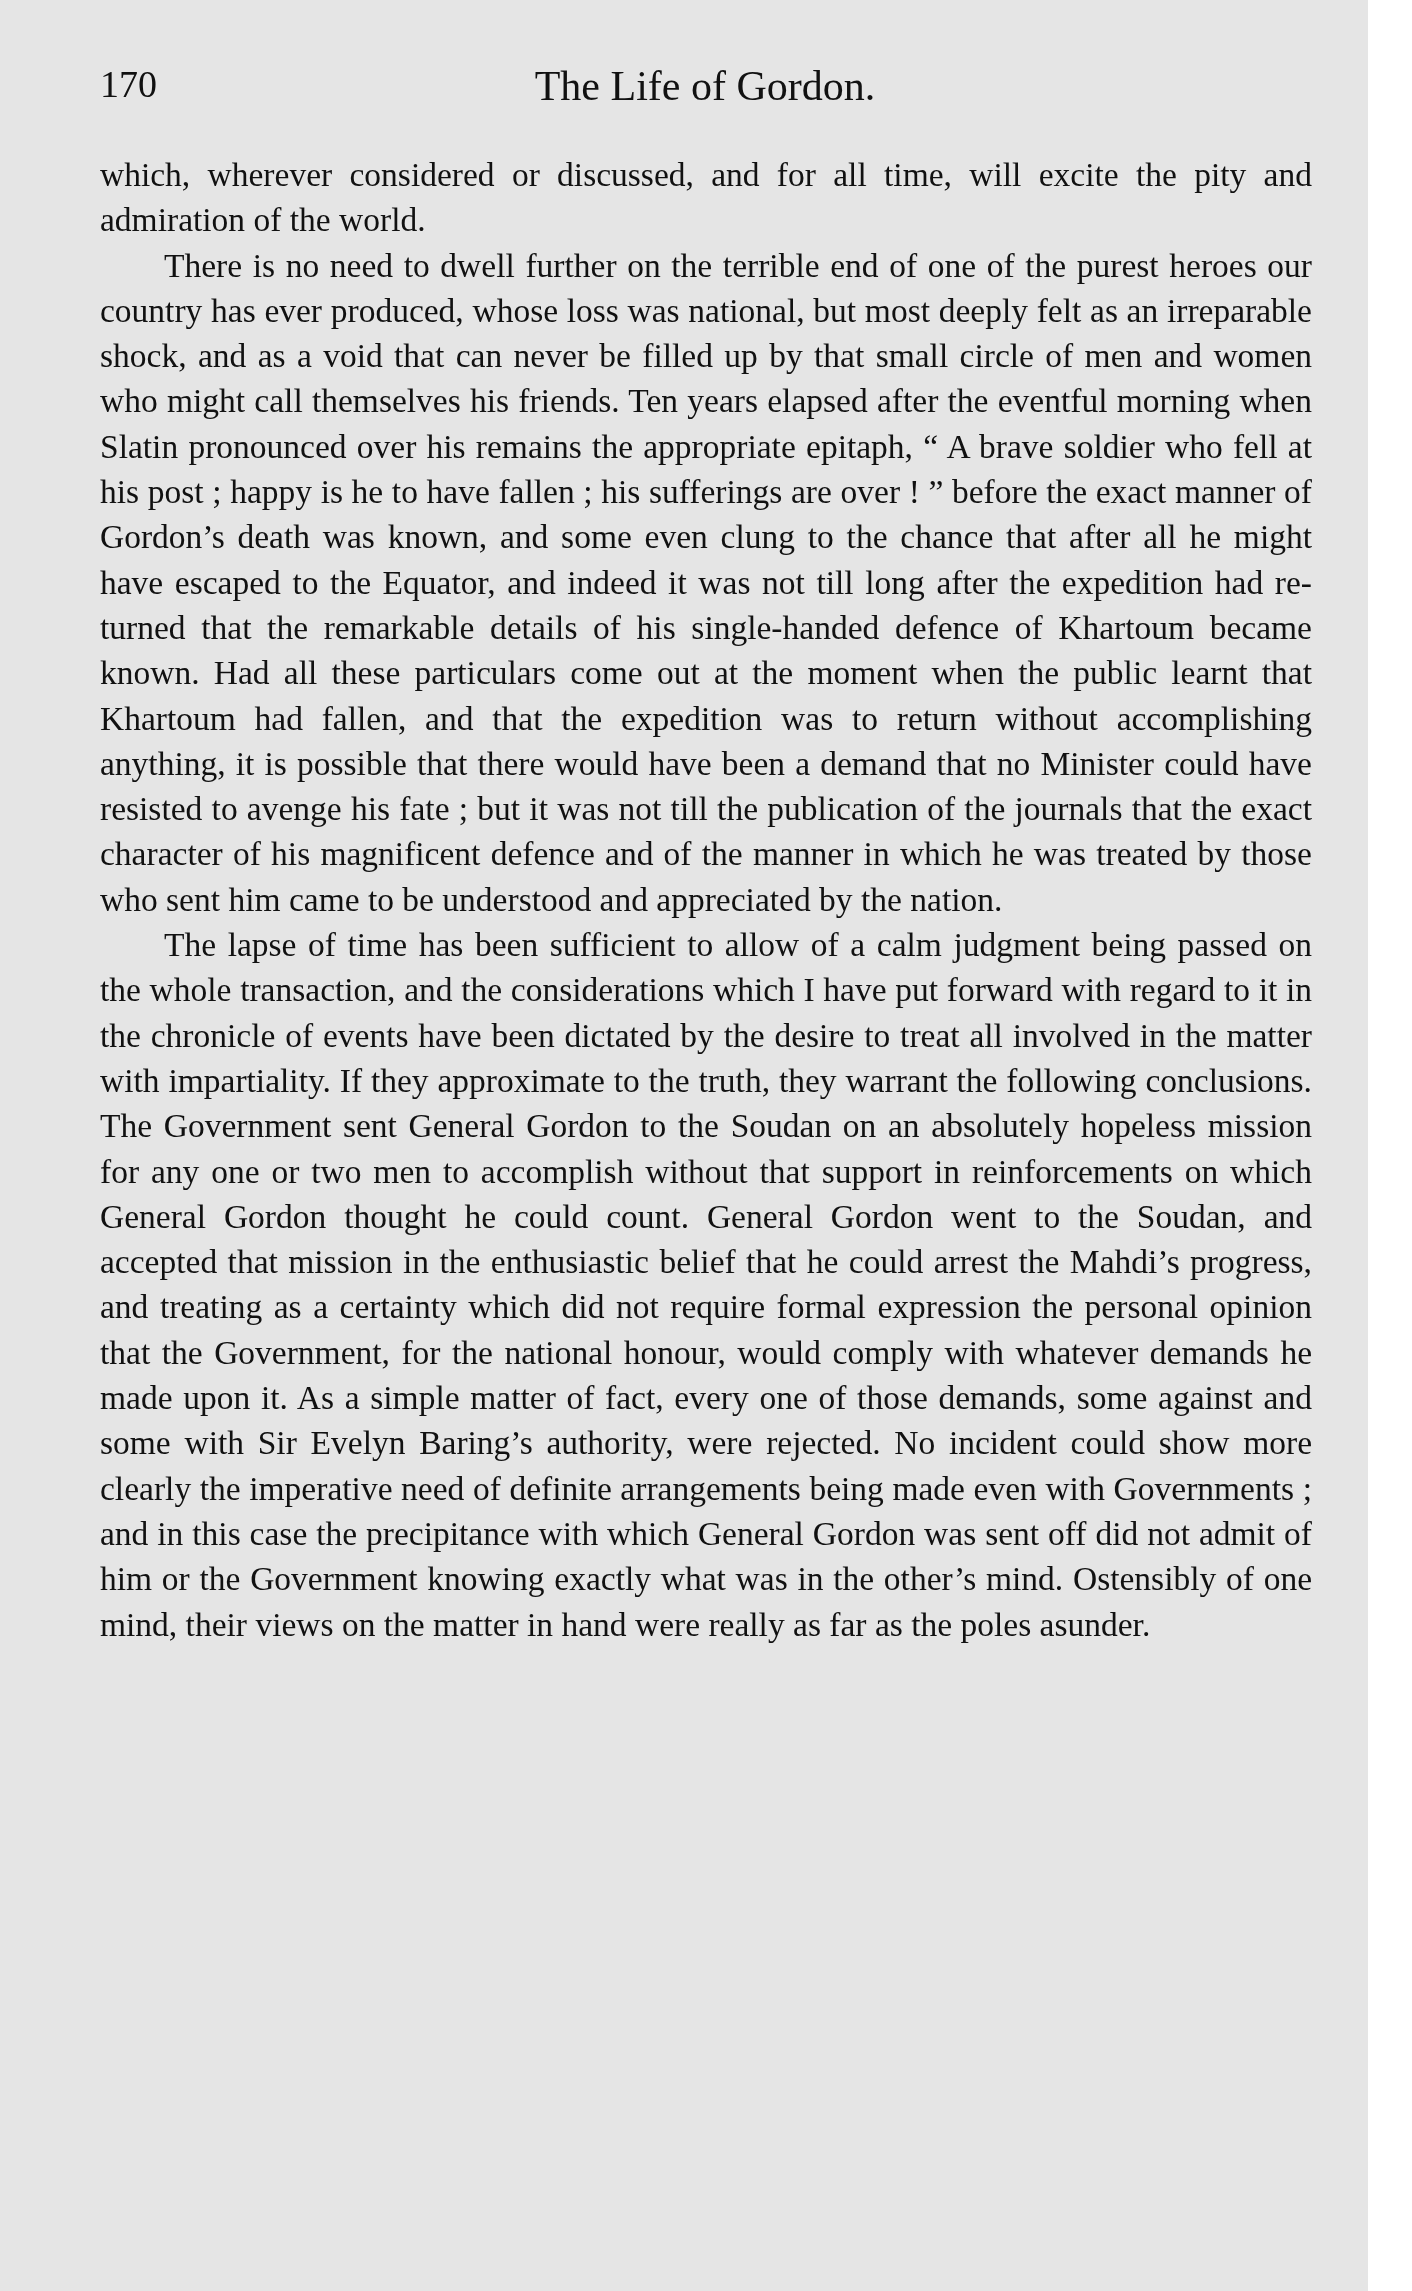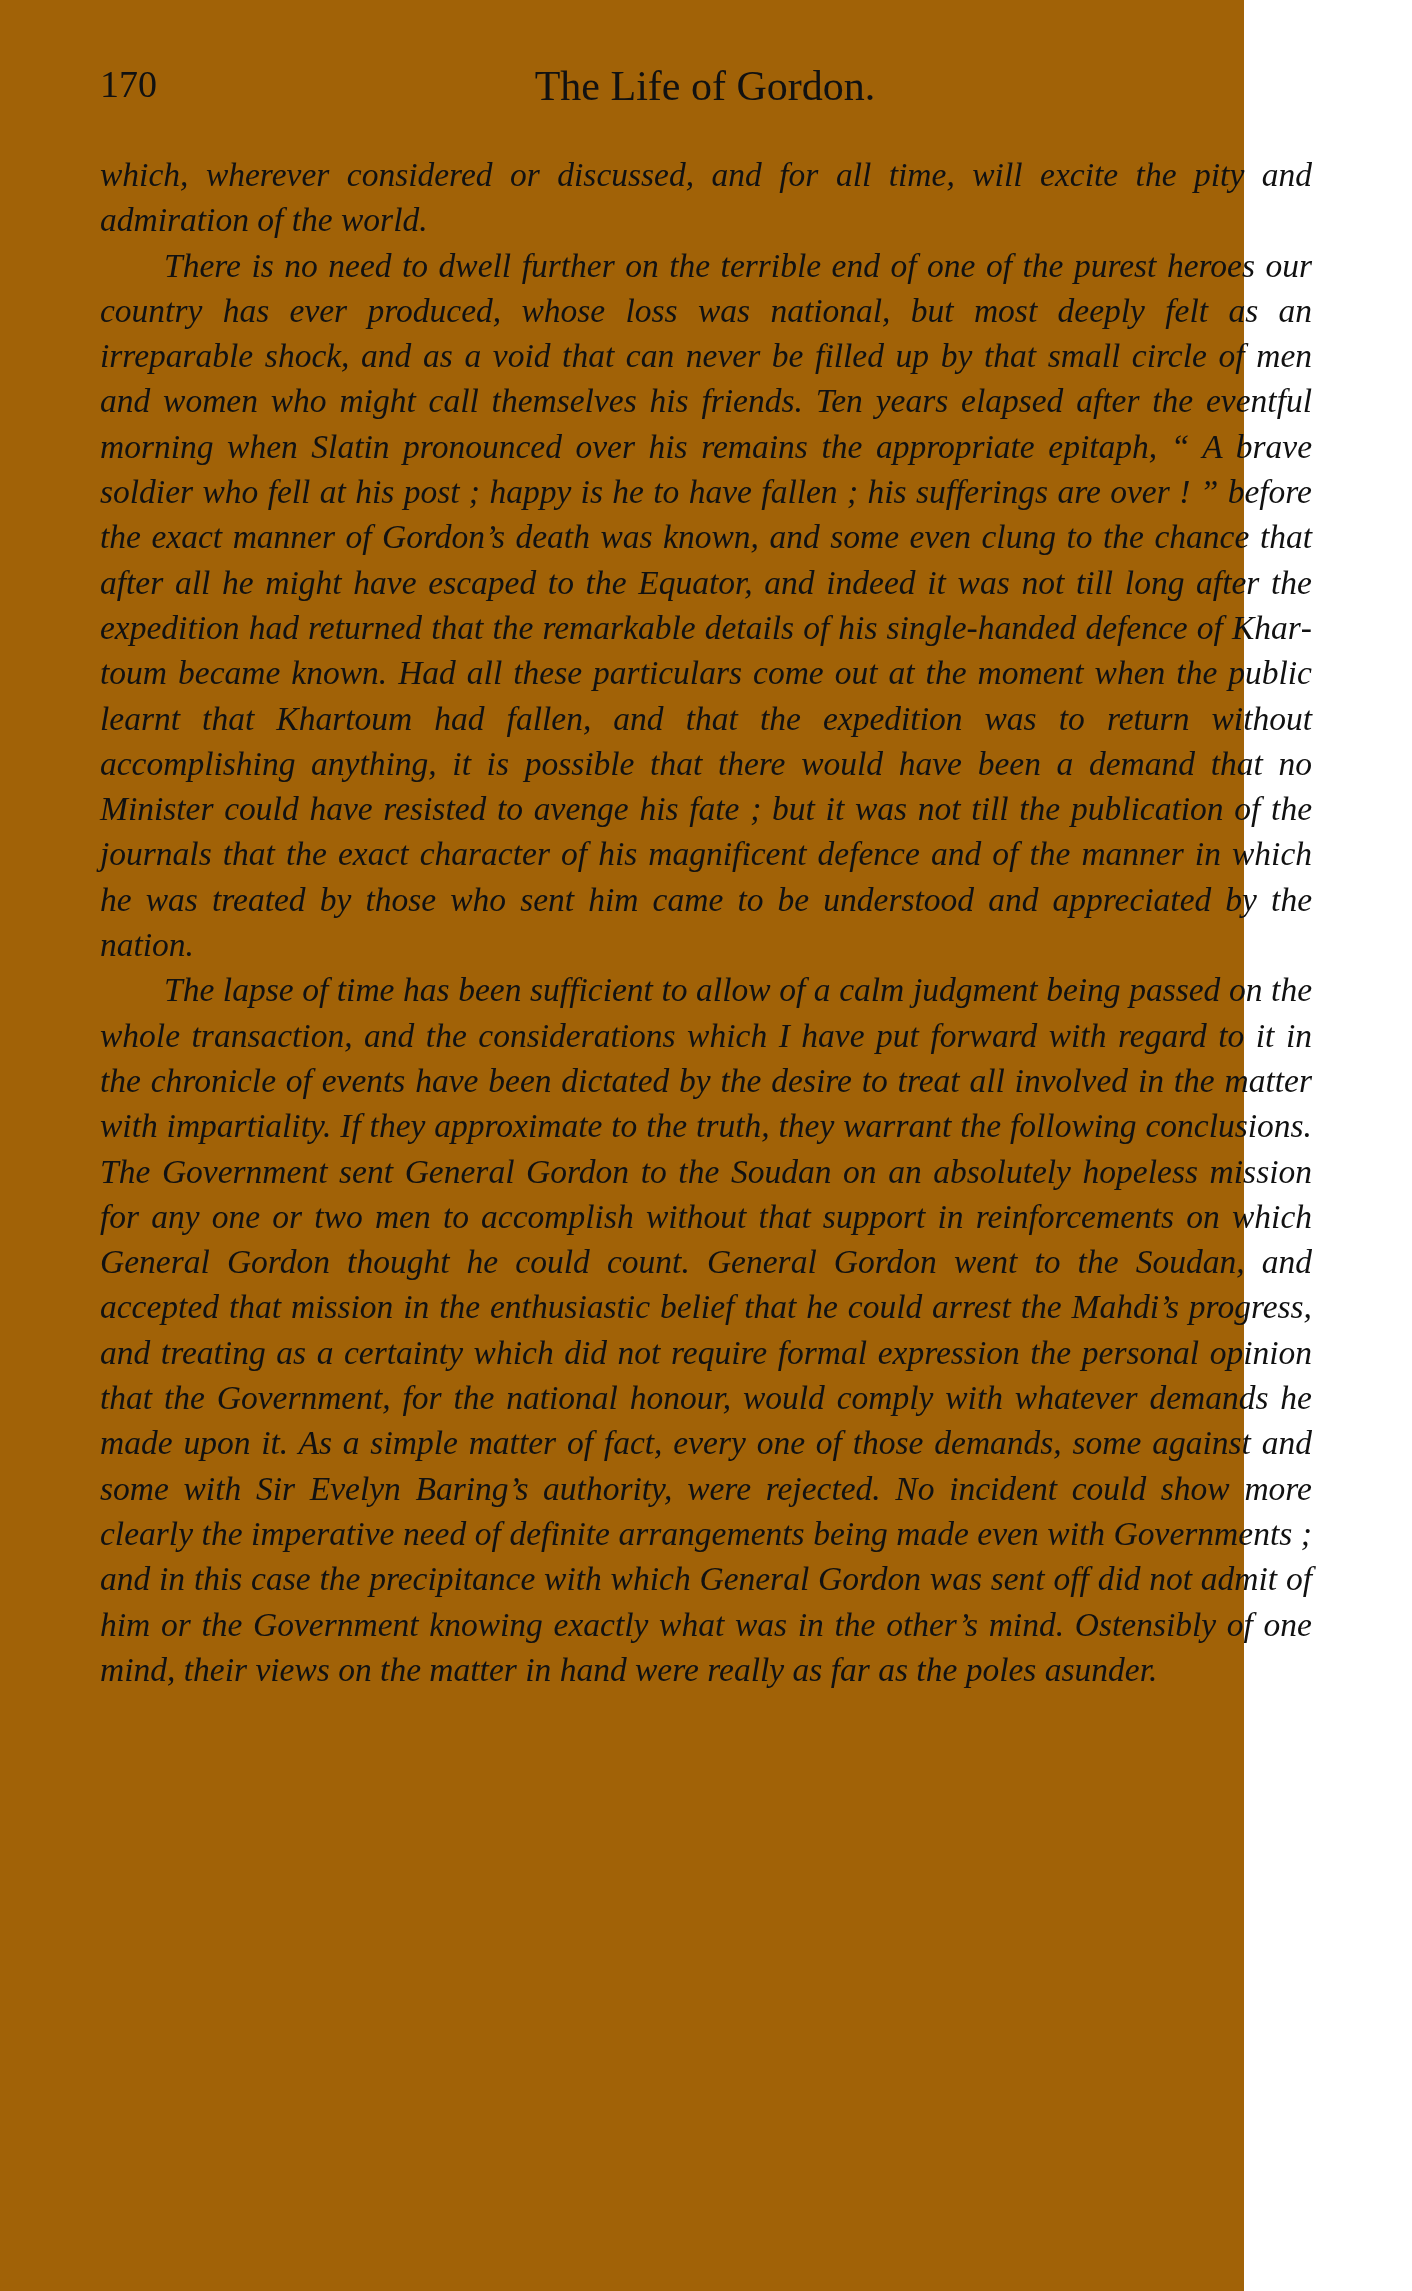--- a/index.html
+++ b/index.html
@@ -1,22 +1,22 @@
 <!DOCTYPE html>
 <html><head>
 <meta charset="utf-8">
 <style>
   html, body { margin: 0; padding: 0; background: #ffffff; }
   body { width: 1412px; height: 2291px; position: relative; overflow: hidden; }
-  .page { position: absolute; left: 0; top: 0; width: 1244px; height: 2291px; background: #a16207; color: #111; font-family: "Liberation Serif", "DejaVu Serif", serif; }
+  .page { position: absolute; left: 0; top: 0; width: 1368px; height: 2291px; background: #e5e5e5; color: #111; font-family: "Liberation Serif", "DejaVu Serif", serif; }
   .running-head { position: absolute; top: 62px; left: 100px; width: 1210px; height: 50px; }
   .page-number { position: absolute; left: 0; top: 0; font-size: 38px; }
   .running-title { position: absolute; left: 0; right: 0; top: 0; text-align: center; font-size: 42px; }
   .body-text { position: absolute; top: 152px; left: 100px; width: 1212px; font-size: 33.5px; line-height: 45.3px; text-align: justify; hyphens: manual; }
-  .body-text p { margin: 0; font-style: italic; }
+  .body-text p { margin: 0; }
   .body-text p.indent { text-indent: 64px; }
 </style>
 </head>
 <body>
 
 <div class="page">
   <div class="running-head">
     <span class="page-number">170</span>
     <div class="running-title">The Life of Gordon.</div>
   </div>

